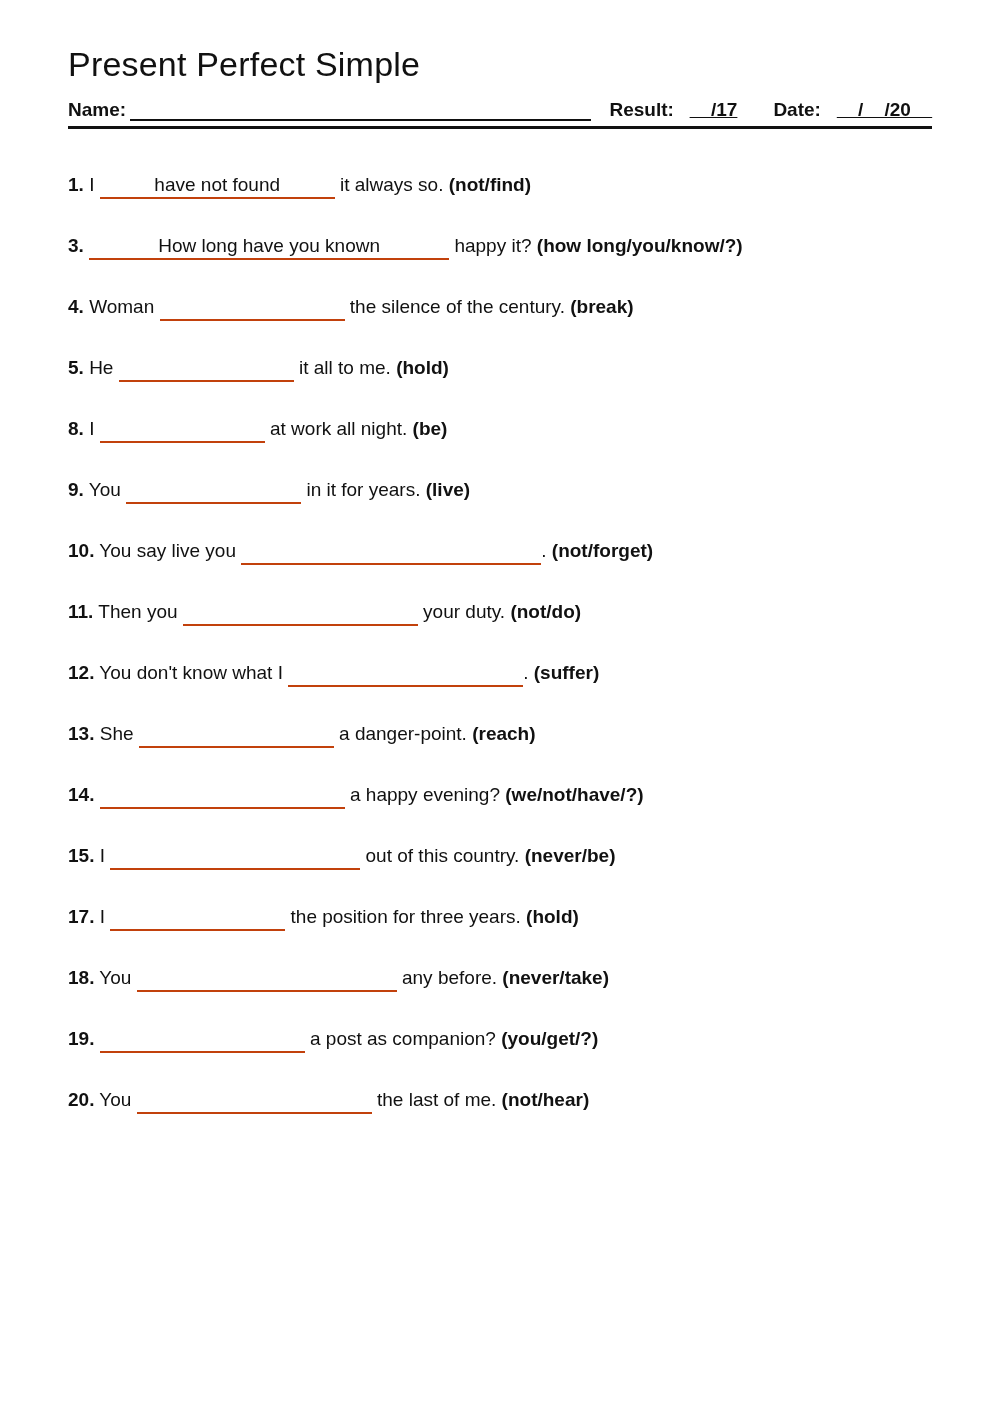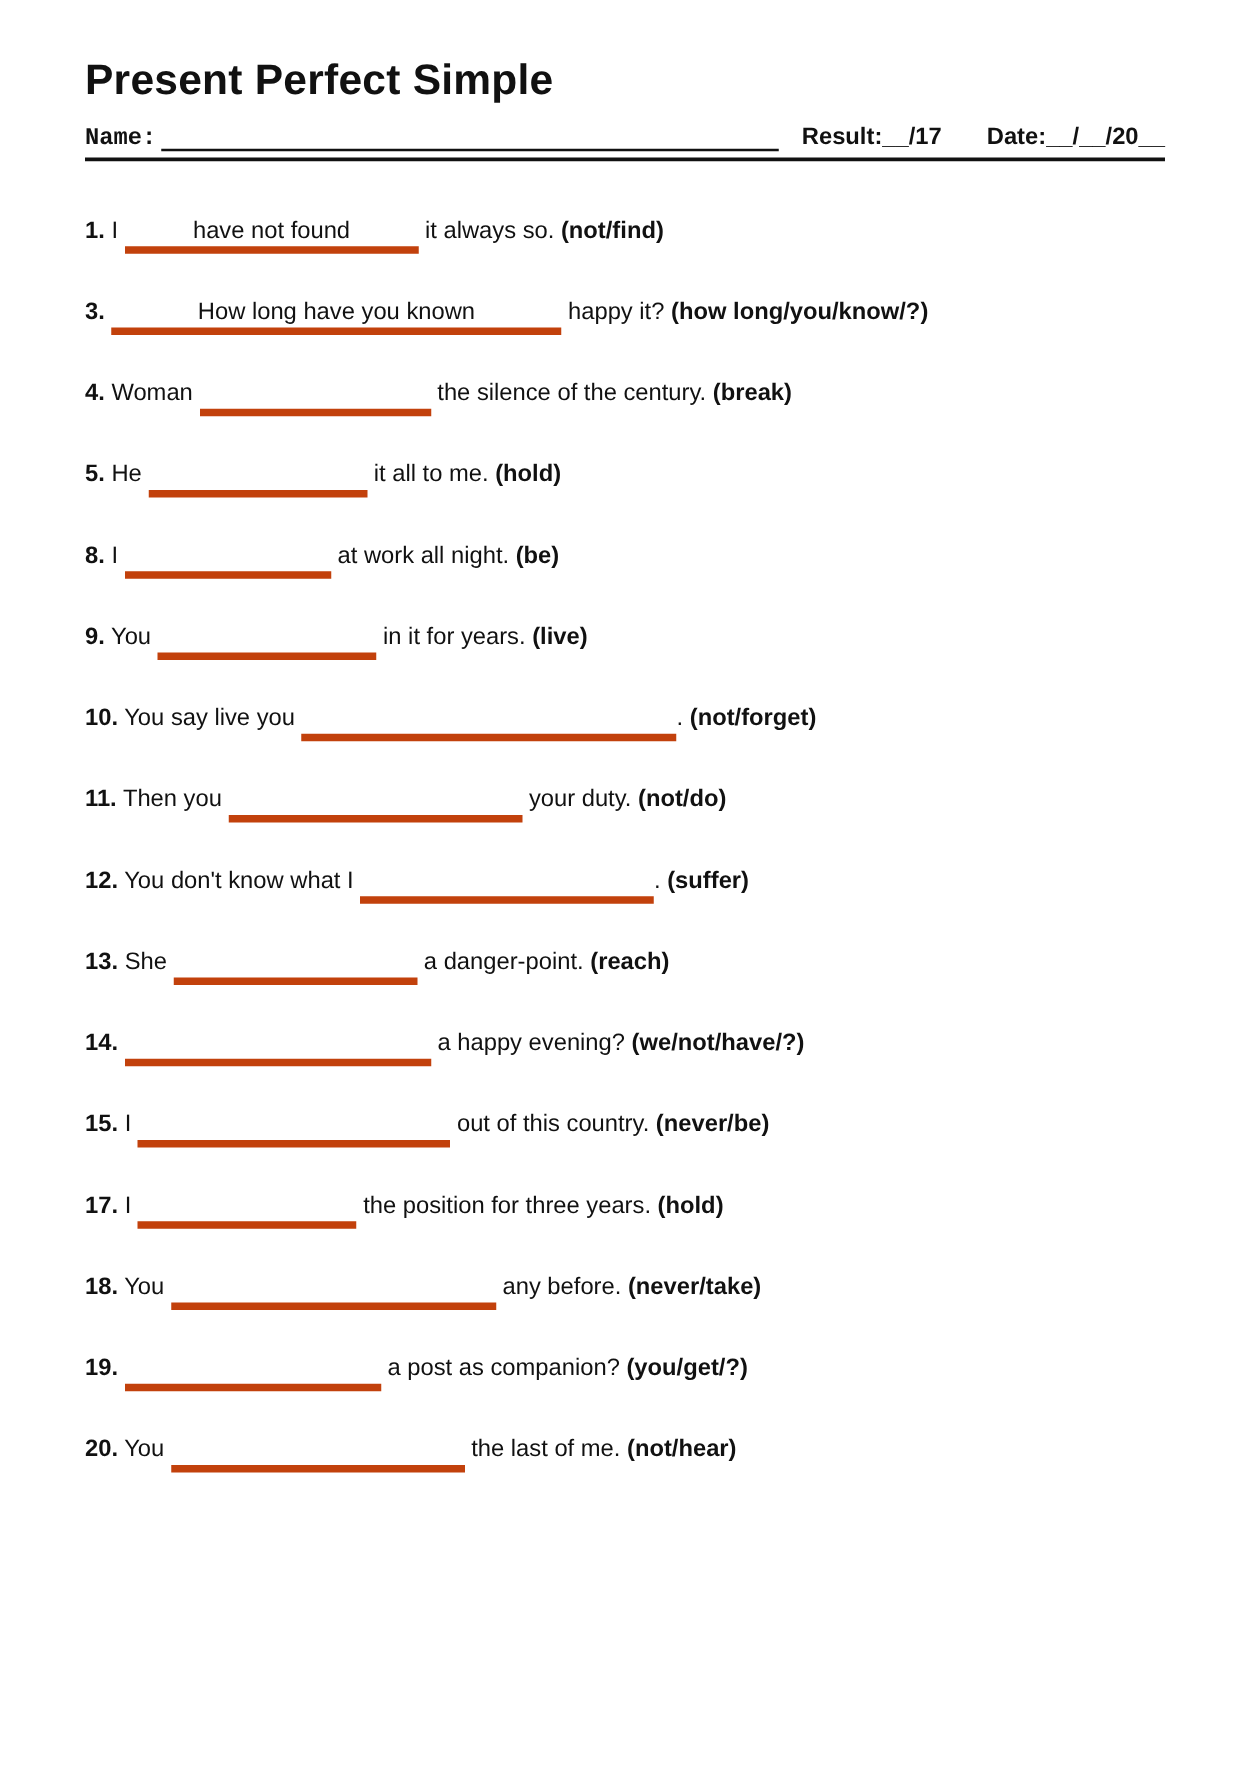--- a/index.html
+++ b/index.html
@@ -12,62 +12,61 @@
   .page {
     width: 1000px;
     min-height: 1414px;
     padding: 46px 68px 40px 68px;
     background: #ffffff;
   }
   h1.title {
     font-size: 34px;
     line-height: 1.1;
     margin: 0 0 16px 0;
-    font-weight: bold;
+    font-weight: normal;
     letter-spacing: 0.2px;
   }
   .header-row {
     display: flex;
     align-items: flex-end;
     font-size: 19px;
     white-space: nowrap;
   }
   .label { font-weight: bold; }
   .value { font-weight: bold; }
   .name-group {
     display: flex;
     flex: 1;
     align-items: flex-start;
     margin-right: 18px;
-    font-family: Liberation Mono, monospace;
   }
   .name-line {
     flex: 1;
     border-bottom: 2px solid #111;
     height: 22px;
     margin-left: 4px;
   }
   .result-group { margin-right: 36px; }
-  .result-group .value, .date-group .value { margin-left: 0; }
+  .result-group .value, .date-group .value { margin-left: 16px; text-decoration: underline; }
   .divider {
     border-top: 3px solid #111;
     margin-top: 5px;
     margin-bottom: 44px;
   }
   .question {
     font-size: 19px;
     line-height: 24px;
     margin-bottom: 35px;
     white-space: nowrap;
   }
   .qnum { font-weight: bold; }
   .hint { font-weight: bold; }
   .blank {
     display: inline-block;
-    border-bottom: 6px solid #c2410c;
+    border-bottom: 2px solid #c2410c;
     text-align: center;
     padding: 0 4px 1px 4px;
     line-height: 22px;
     vertical-align: baseline;
   }
 </style>
 </head>
 <body>
 
 <div class="page">

